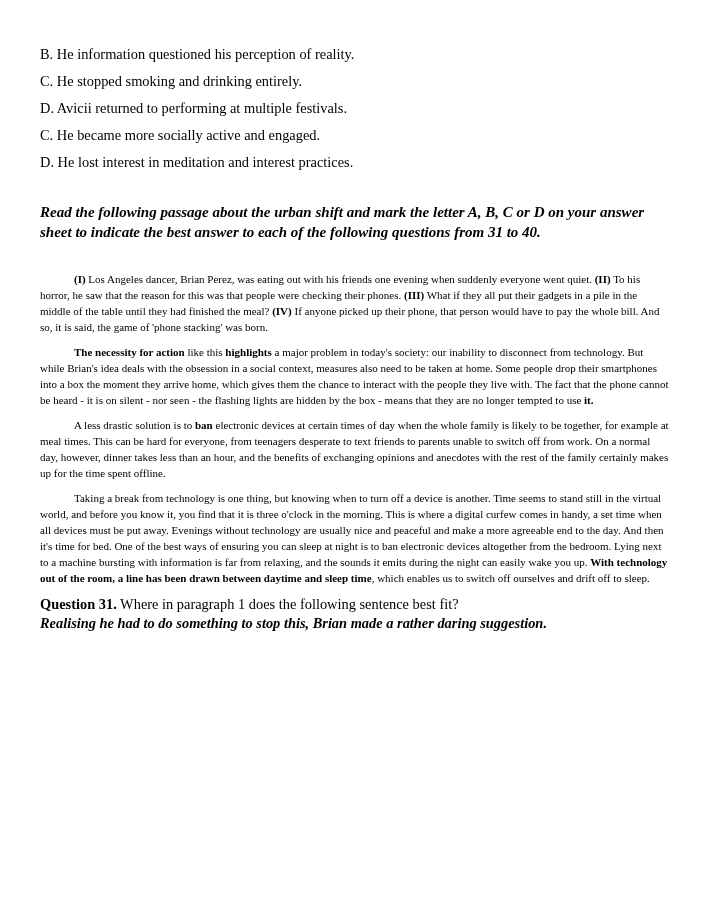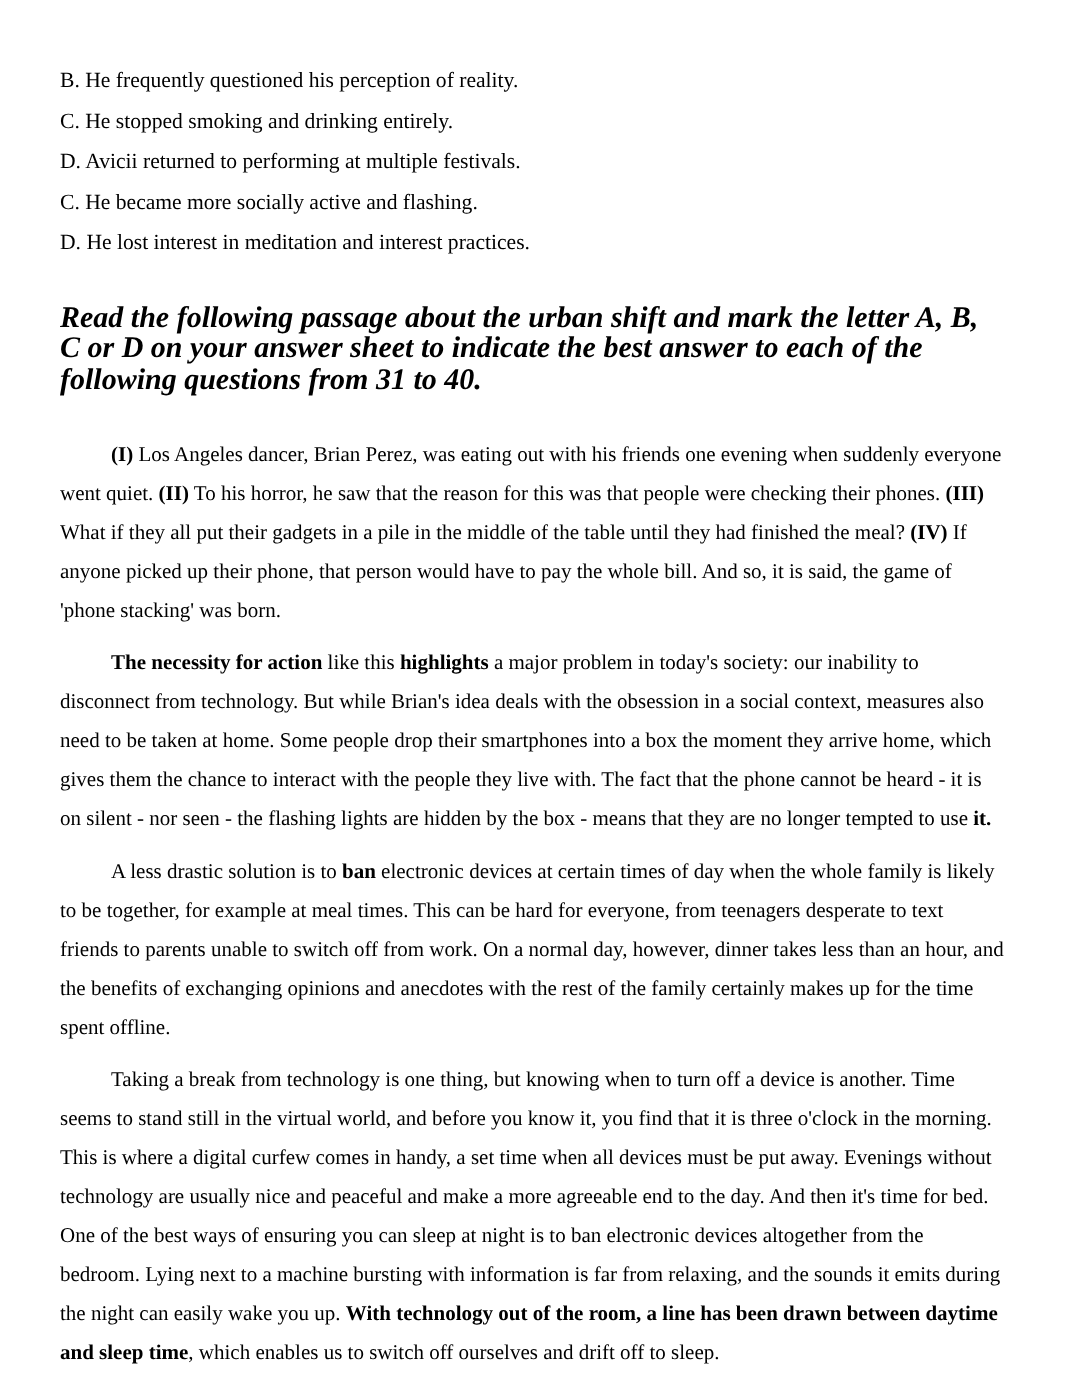--- a/index.html
+++ b/index.html
@@ -23,37 +23,37 @@
   }
   .line {
     margin: 0 0 8.4px 0;
     font-size: 14.4px;
     line-height: 18.6px;
     text-align: left;
   }
   .b { font-weight: bold; }
   .instruction {
     margin: 30px 0 0 0;
-    font-size: 20px;
+    font-size: 15px;
     line-height: 20.5px;
     font-weight: bold;
     font-style: italic;
   }
   .passage-title {
     margin: 22px 0 0 0;
     font-size: 14.8px;
     line-height: 19px;
     font-weight: bold;
     text-align: center;
   }
   .paragraphs { margin-top: 28px; }
   .para {
     margin: 0 0 9px 0;
-    font-size: 14px;
-    line-height: 26px;
+    font-size: 11px;
+    line-height: 16px;
     text-indent: 34px;
     text-align: left;
   }
   .q31-block { margin-top: 3px; }
   .q31-line {
     margin: 0;
     font-size: 14.4px;
     line-height: 19.5px;
   }
   .fit-sentence {
@@ -62,32 +62,36 @@
     line-height: 19.5px;
     font-weight: bold;
     font-style: italic;
   }
 </style>
 </head>
 <body>
 
 <div class="page">
 
-  <p class="line">B. He frequently questioned his perception of reality.</p>
+  <p class="line">B. He information questioned his perception of reality.</p>
   <p class="line">C. He stopped smoking and drinking entirely.</p>
   <p class="line">D. Avicii returned to performing at multiple festivals.</p>
 
 
-  <p class="line">C. He became more socially active and flashing.</p>
+  <p class="line">C. He became more socially active and engaged.</p>
   <p class="line">D. He lost interest in meditation and interest practices.</p>
 
   <p class="instruction">Read the following passage about the urban shift and mark the letter A, B, C or D on your answer sheet to indicate the best answer to each of the following questions from 31 to 40.</p>
 
 
   <div class="paragraphs">
     <p class="para"><span class="b">(I)</span><span> Los Angeles dancer, Brian Perez, was eating out with his friends one evening when suddenly everyone went quiet. </span><span class="b">(II)</span><span> To his horror, he saw that the reason for this was that people were checking their phones. </span><span class="b">(III)</span><span> What if they all put their gadgets in a pile in the middle of the table until they had finished the meal? </span><span class="b">(IV)</span><span> If anyone picked up their phone, that person would have to pay the whole bill. And so, it is said, the game of 'phone stacking' was born.</span></p>
     <p class="para"><span class="b">The necessity for action</span><span> like this </span><span class="b">highlights</span><span> a major problem in today's society: our inability to disconnect from technology. But while Brian's idea deals with the obsession in a social context, measures also need to be taken at home. Some people drop their smartphones into a box the moment they arrive home, which gives them the chance to interact with the people they live with. The fact that the phone cannot be heard - it is on silent - nor seen - the flashing lights are hidden by the box - means that they are no longer tempted to use </span><span class="b">it.</span></p>
     <p class="para"><span>A less drastic solution is to </span><span class="b">ban</span><span> electronic devices at certain times of day when the whole family is likely to be together, for example at meal times. This can be hard for everyone, from teenagers desperate to text friends to parents unable to switch off from work. On a normal day, however, dinner takes less than an hour, and the benefits of exchanging opinions and anecdotes with the rest of the family certainly makes up for the time spent offline.</span></p>
     <p class="para"><span>Taking a break from technology is one thing, but knowing when to turn off a device is another. Time seems to stand still in the virtual world, and before you know it, you find that it is three o'clock in the morning. This is where a digital curfew comes in handy, a set time when all devices must be put away. Evenings without technology are usually nice and peaceful and make a more agreeable end to the day. And then it's time for bed. One of the best ways of ensuring you can sleep at night is to ban electronic devices altogether from the bedroom. Lying next to a machine bursting with information is far from relaxing, and the sounds it emits during the night can easily wake you up. </span><span class="b">With technology out of the room, a line has been drawn between daytime and sleep time</span><span>, which enables us to switch off ourselves and drift off to sleep.</span></p>
   </div>
 
+  <div class="q31-block">
+    <p class="q31-line"><span class="b">Question 31.</span><span> Where in paragraph 1 does the following sentence best fit?</span></p>
+    <p class="fit-sentence">Realising he had to do something to stop this, Brian made a rather daring suggestion.</p>
+  </div>
 
 </div>
 
 </body></html>

